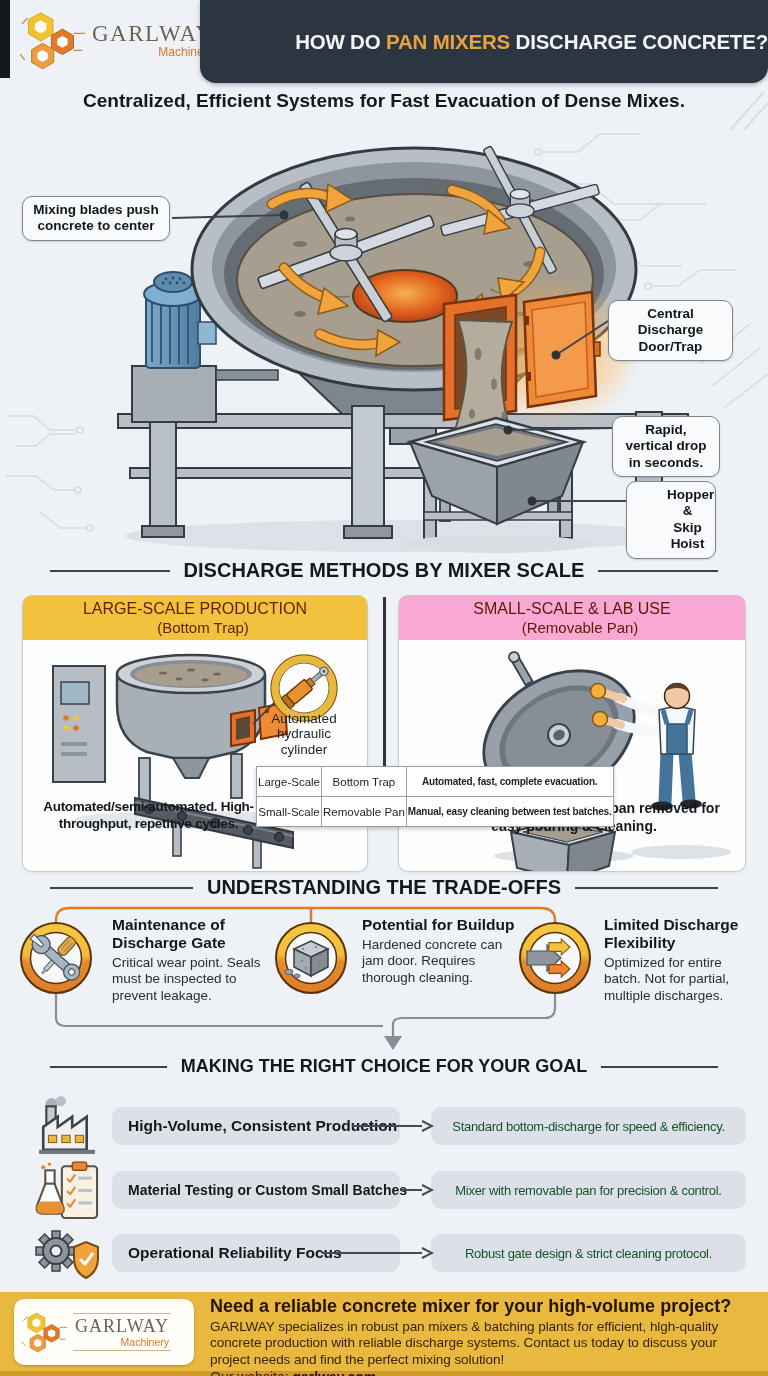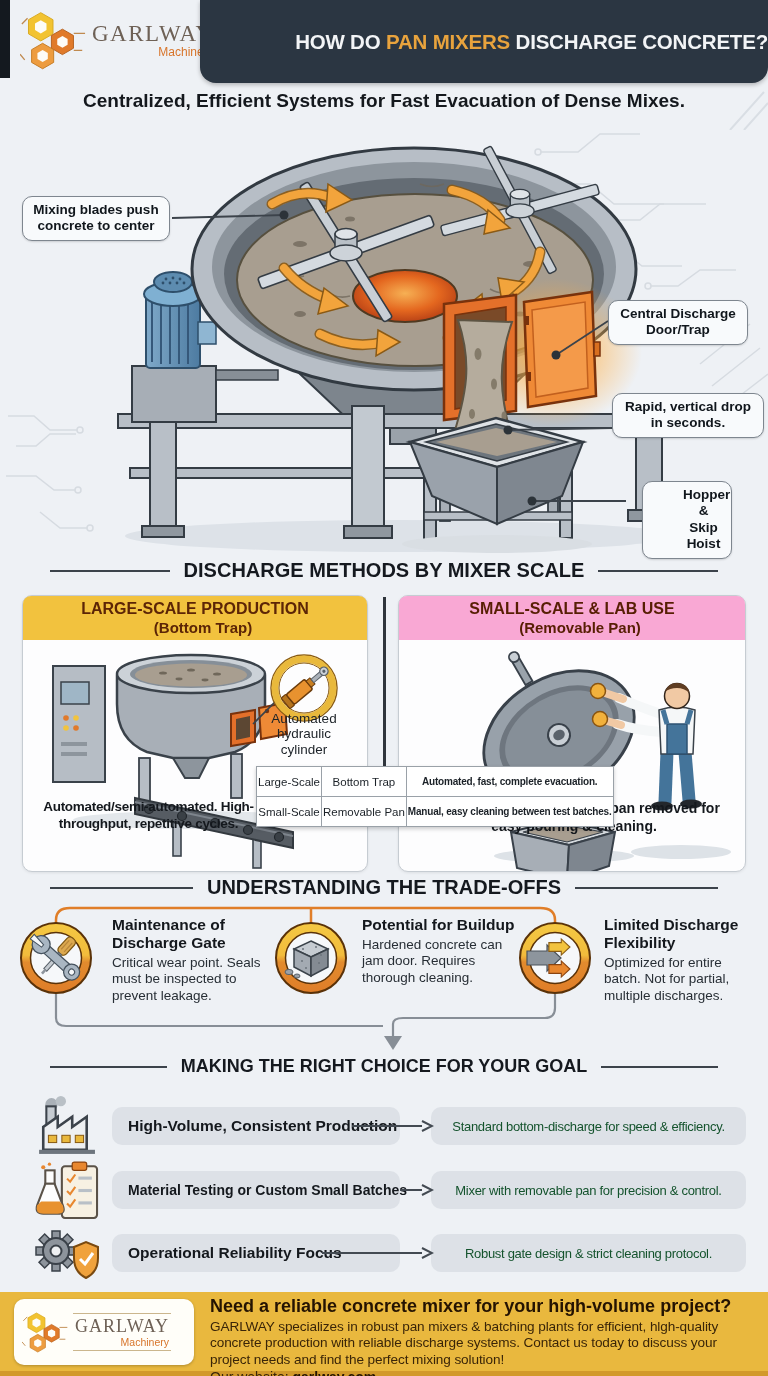--- a/index.html
+++ b/index.html
@@ -18,41 +18,41 @@
   .logo-text .m{font-size:12px;color:#D8752B;text-align:right;margin-top:-2px;}
   .subtitle{position:absolute;left:0;top:90px;width:768px;text-align:center;
     font-weight:bold;font-size:19px;color:#14181d;}
   .diag-right{position:absolute;right:0;top:86px;}
 
   
   .callout{position:absolute;background:#f8fafc;border:1.6px solid #7e868f;border-radius:10px;
     padding:5px 7px;font-weight:bold;font-size:13.5px;line-height:1.22;text-align:center;
     color:#10161c;box-shadow:0 1px 2px rgba(0,0,0,.15);z-index:4;}
   .c1{left:22px;top:196px;width:148px;}
-  .c2{left:608px;top:300px;width:140px;}
-  .c3{left:612px;top:393px;width:152px;}
-  .c4{left:642px;top:481px;width:90px;padding-left:40px;}
+  .c2{left:608px;top:300px;width:125px;}
+  .c3{left:612px;top:416px;width:108px;}
+  .c4{left:626px;top:481px;width:90px;padding-left:40px;}
 
   
   .sec-h{position:absolute;left:0;width:768px;display:flex;align-items:center;
     font-weight:bold;color:#15191f;}
   .sec-h::before,.sec-h::after{content:"";flex:1;height:2px;background:#3c434b;}
   .sec-h::before{margin:0 14px 0 50px;}
   .sec-h::after{margin:0 50px 0 14px;}
   .sh1{top:559px;font-size:20px;}
   .sh2{top:876px;font-size:20px;}
   .sh3{top:1056px;font-size:18px;}
 
   
   .panel{position:absolute;top:595px;height:277px;background:#fdfdfe;border:1.5px solid #c6ccd2;
     border-radius:10px;box-shadow:0 1px 3px rgba(0,0,0,.08);}
   .panel-l{left:22px;width:346px;}
   .panel-r{left:398px;width:348px;}
   .panel-h{height:44px;border-radius:8px 8px 0 0;display:flex;flex-direction:column;
-    justify-content:center;text-align:center;font-weight:bold;color:#5c2506;line-height:1.15;}
+    justify-content:center;text-align:center;font-weight:normal;color:#5c2506;line-height:1.15;}
   .panel-h .t{font-size:16px;}
   .panel-h .s{font-size:15px;margin-left:16px;}
   .ph-yellow{background:#F2C23E;}
   .ph-orange{background:#f9a8d4;color:#571e03;}
   .panel-svg{position:absolute;left:0;top:44px;}
   .v-div{position:absolute;left:383px;top:597px;width:2.5px;height:172px;background:#2f353c;z-index:3;}
   .cap{position:absolute;text-align:center;font-weight:bold;color:#14181d;z-index:4;}
   .cap-l{left:26px;top:799px;width:245px;font-size:13.5px;letter-spacing:-.3px;line-height:1.25;}
   .cap-r{left:424px;top:799px;width:300px;font-size:14px;line-height:1.3;}
   .cyl-label{position:absolute;left:255px;top:711px;width:98px;text-align:center;

